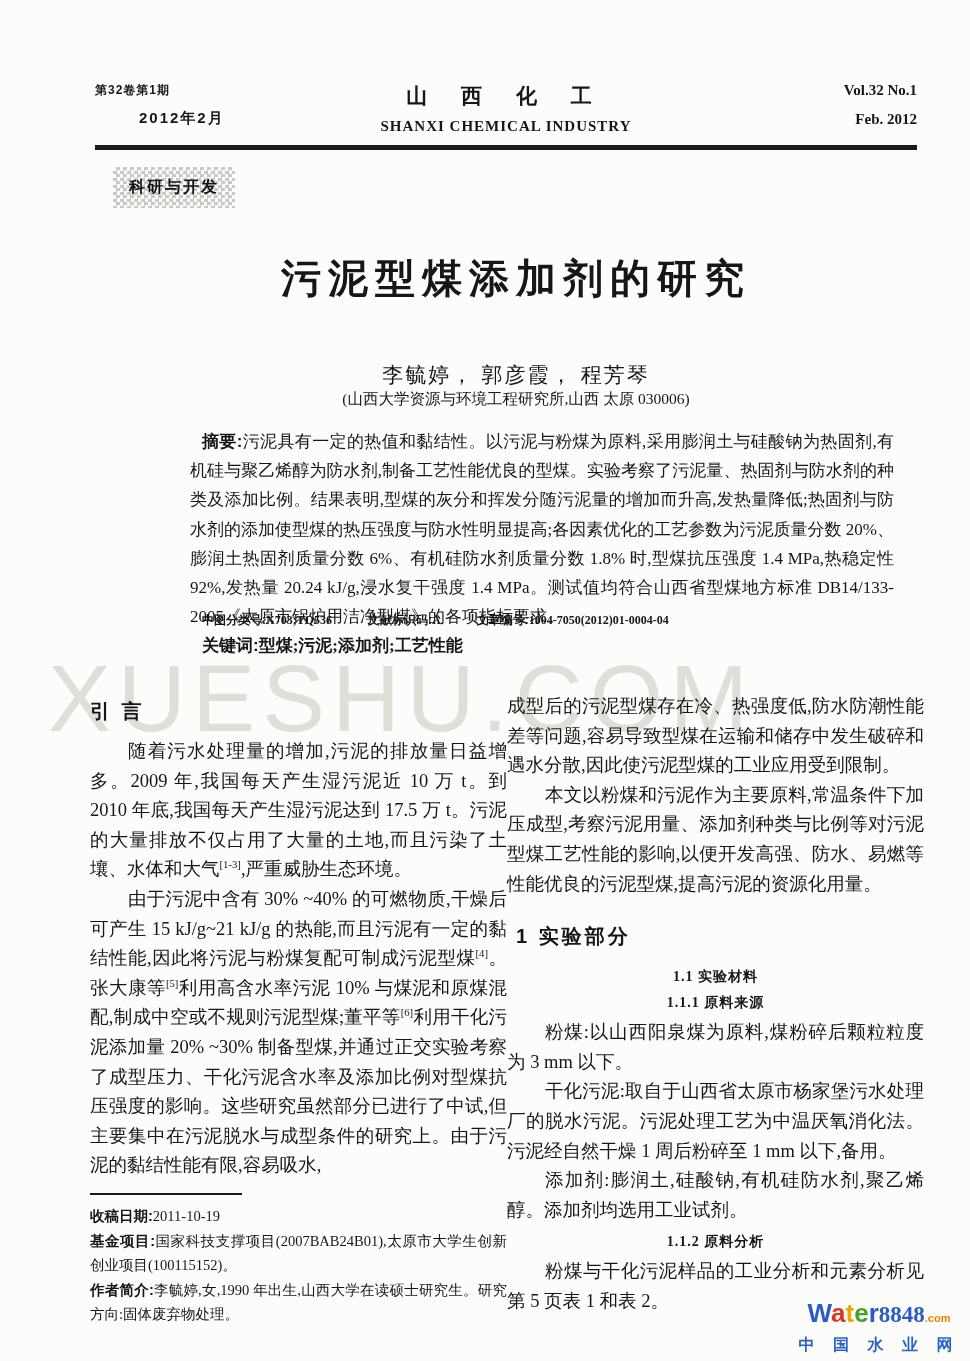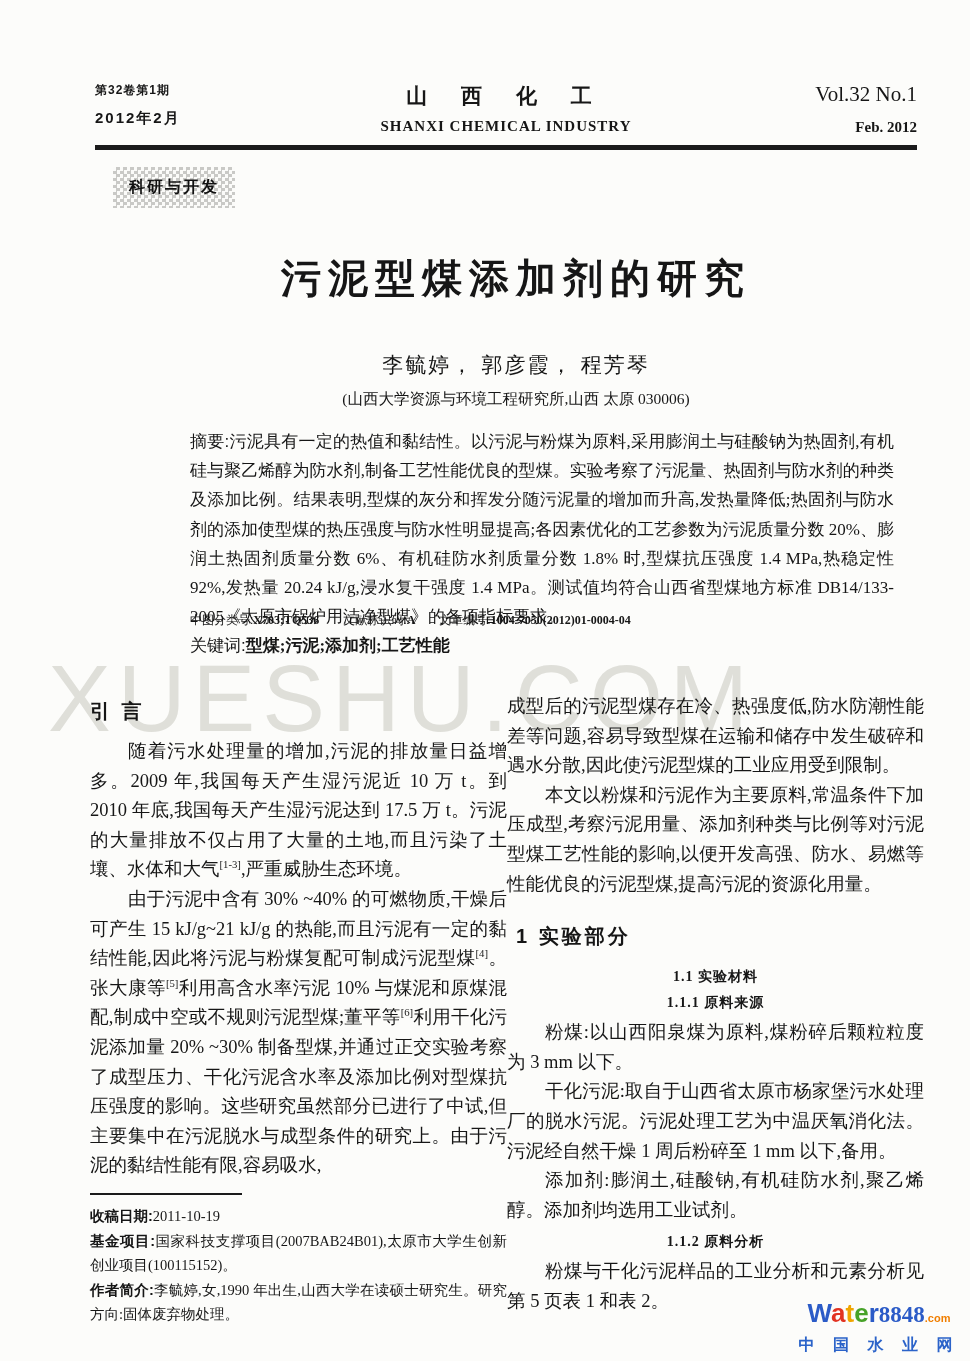--- a/index.html
+++ b/index.html
@@ -7,49 +7,49 @@
     position:relative; width:970px; height:1361px; margin:0 auto;
     background:#fcfcfa; color:#161616; overflow:hidden;
     font-family:"Liberation Serif", serif;
   }
   [data-interactable] { box-sizing:border-box; }
 
   
   .jheader { position:absolute; top:82px; left:95px; width:822px; height:60px; }
   .jh-left { position:absolute; left:0; top:0; font-family:"Liberation Sans",sans-serif; }
   .jh-left .l1 { font-size:12px; font-weight:700; letter-spacing:1px; }
-  .jh-left .l2 { font-size:15px; font-weight:600; margin-top:10px; letter-spacing:2px; }
+  .jh-left .l2 { font-size:15px; font-weight:600; margin-top:10px; letter-spacing:2px;margin-left:44px; }
   .jh-center { position:absolute; left:0; right:0; top:0; text-align:center; }
   .jh-center .cn { font-size:21px; font-weight:700; letter-spacing:14px; font-family:"Liberation Sans",sans-serif; }
   .jh-center .en { font-size:15px; font-weight:700; margin-top:8px; letter-spacing:1px; font-family:"Liberation Serif",serif; }
   .jh-right { position:absolute; right:0; top:0; text-align:right; font-family:"Liberation Serif",serif; }
-  .jh-right .l1 { font-size:21px; font-weight:400; }
+  .jh-right .l1 { font-size:15px; font-weight:700; }
   .jh-right .l2 { font-size:15px; font-weight:600; margin-top:12px; }
   .jh-rule { position:absolute; top:145px; left:95px; width:822px; height:4px;
     border-top:3px solid #1b1b1b; border-bottom:2px solid #1b1b1b; }
 
   
   .badge {
     position:absolute; top:167px; left:113px; padding:10px 16px;
     font-family:"Liberation Sans",sans-serif; font-weight:700; font-size:16px; color:#111;
     background:repeating-conic-gradient(#c9c9c6 0% 25%, #fbfbf9 0% 50%) 0 0/7px 7px;
     letter-spacing:2px;
   }
 
   
   .title { position:absolute; top:251px; left:90px; width:852px; text-align:center;
     font-family:"Liberation Sans",sans-serif; font-weight:700; font-size:40px; letter-spacing:7px; }
-  .authors { position:absolute; top:351px; left:90px; width:852px; text-align:center;
+  .authors { position:absolute; top:361px; left:90px; width:852px; text-align:center;
     font-size:21px; letter-spacing:2px; }
   .affil { position:absolute; top:389px; left:90px; width:852px; text-align:center; font-size:15.5px; }
 
   
   .abstract-block { position:absolute; top:427px; left:190px; width:704px;
     font-size:17px; line-height:29.2px; text-align:justify; }
-  .lab { font-family:"Liberation Sans",sans-serif; font-weight:400; }
+  .lab { font-family:"Liberation Sans",sans-serif; font-weight:700;margin-left:12px; }
   .kw { margin-top:0; font-weight:600; }
 
   
   .meta { position:absolute; top:612px; left:190px; width:720px; display:flex; gap:24px;
     font-size:12px; font-weight:600; z-index:2; }
 
   
   .watermark { position:absolute; top:645px; left:48px; width:900px; z-index:1;
     font-family:"Liberation Sans",sans-serif; font-size:94px; font-weight:400;
     color:rgba(198,198,190,0.55); letter-spacing:7px; white-space:nowrap; }

